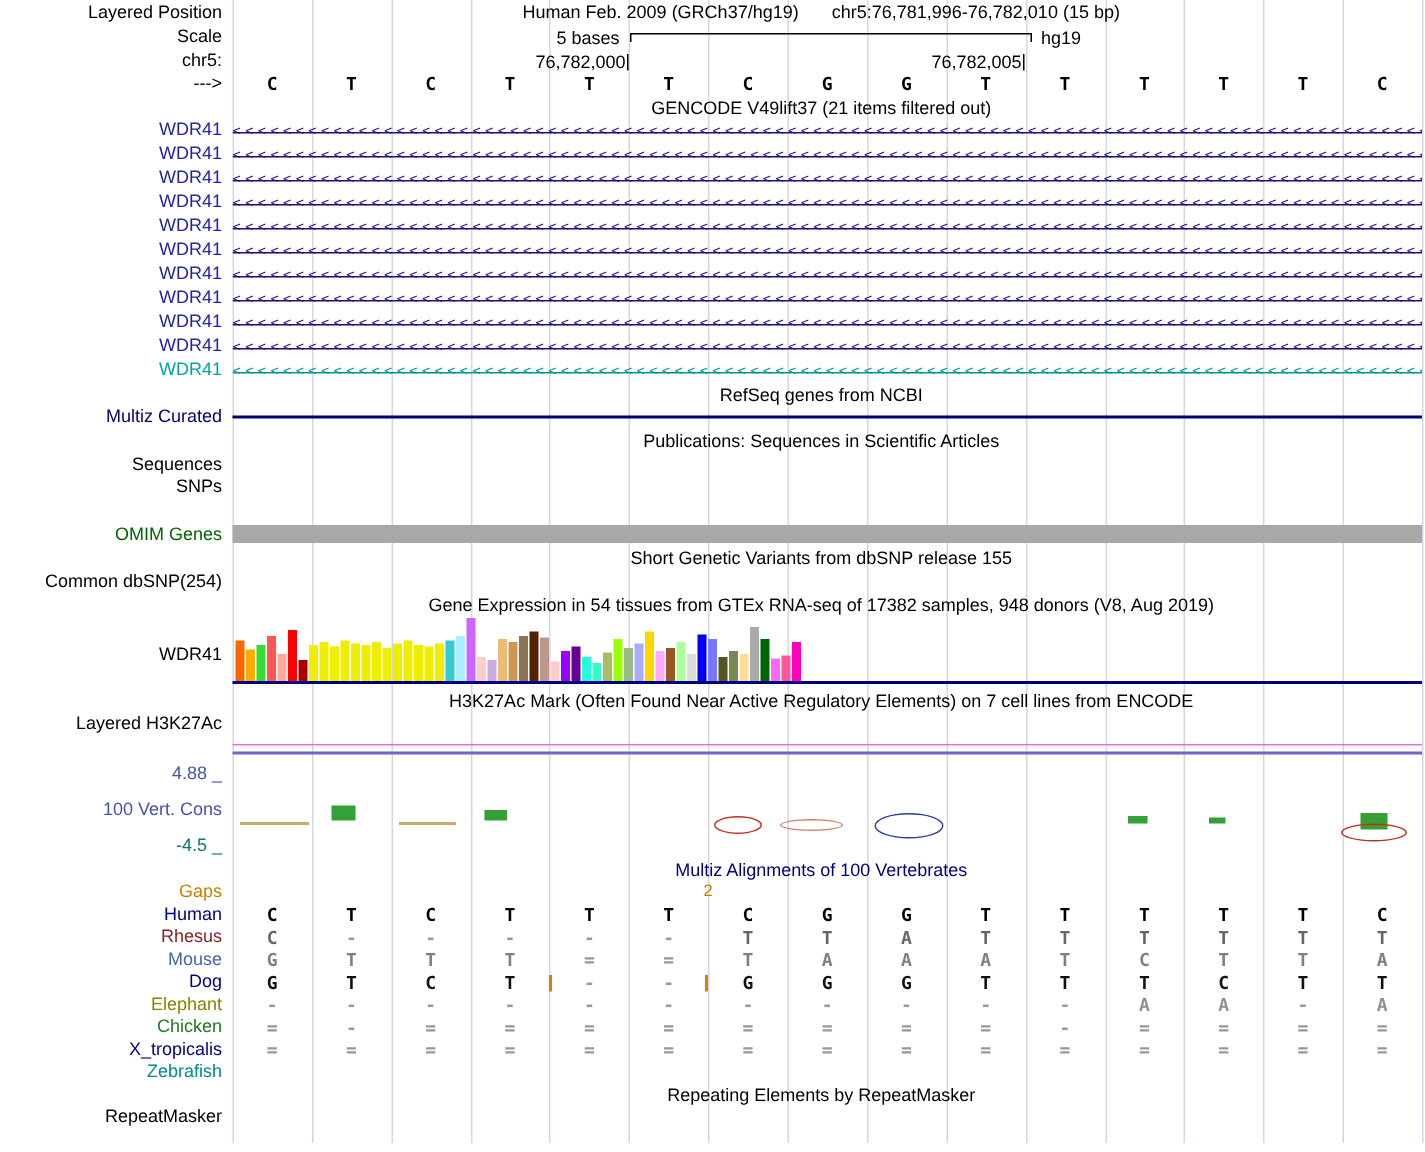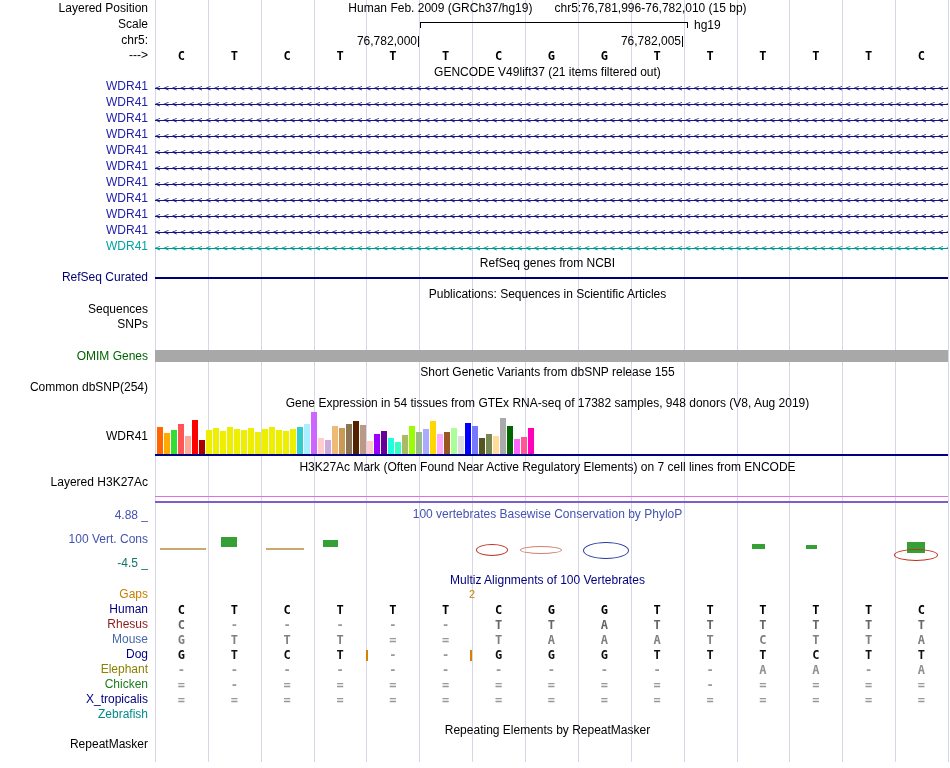--- a/index.html
+++ b/index.html
@@ -52,20 +52,21 @@
       <div class="gridline" style="left: 948px;"></div>
     </div>
 
   <div class="gl" style="top:2px">Layered Position</div>
   <div class="ct center-pair" style="top:2px">
     <span>Human Feb. 2009 (GRCh37/hg19)</span>
     <span>chr5:76,781,996-76,782,010 (15 bp)</span>
   </div>
 
   <div class="gl" style="top:18px">Scale</div>
+  <div style="position:absolute;left:155px;top:18px;width:258px;text-align:right;white-space:nowrap">5 bases</div>
   <div class="scalebar"></div>
   <div style="position:absolute;left:694px;top:18px">hg19</div>
 
   <div class="gl" style="top:34px">chr5:</div>
   <div class="coord" style="left:300px;width:119px">
     <span>76,782,000</span><span class="tick"></span>
   </div>
   <div class="coord" style="left:564px;width:119px">
     <span>76,782,005</span><span class="tick"></span>
   </div>
@@ -142,21 +143,21 @@
         <div class="gene-arrows" style="color: rgb(21, 21, 126);">&lt;&lt;&lt;&lt;&lt;&lt;&lt;&lt;&lt;&lt;&lt;&lt;&lt;&lt;&lt;&lt;&lt;&lt;&lt;&lt;&lt;&lt;&lt;&lt;&lt;&lt;&lt;&lt;&lt;&lt;&lt;&lt;&lt;&lt;&lt;&lt;&lt;&lt;&lt;&lt;&lt;&lt;&lt;&lt;&lt;&lt;&lt;&lt;&lt;&lt;&lt;&lt;&lt;&lt;&lt;&lt;&lt;&lt;&lt;&lt;&lt;&lt;&lt;&lt;&lt;&lt;&lt;&lt;&lt;&lt;&lt;&lt;&lt;&lt;&lt;&lt;&lt;&lt;&lt;&lt;&lt;&lt;&lt;&lt;&lt;&lt;&lt;&lt;&lt;&lt;&lt;&lt;&lt;&lt;&lt;&lt;&lt;&lt;&lt;&lt;&lt;&lt;&lt;&lt;&lt;&lt;&lt;&lt;&lt;&lt;</div>
       </div>
       <div class="gl" style="top: 240px; color: rgb(0, 163, 163);">WDR41</div>
       <div class="gene-row" style="top: 240px;">
         <div class="gene-line" style="background: rgb(0, 149, 149);"></div>
         <div class="gene-arrows" style="color: rgb(0, 149, 149);">&lt;&lt;&lt;&lt;&lt;&lt;&lt;&lt;&lt;&lt;&lt;&lt;&lt;&lt;&lt;&lt;&lt;&lt;&lt;&lt;&lt;&lt;&lt;&lt;&lt;&lt;&lt;&lt;&lt;&lt;&lt;&lt;&lt;&lt;&lt;&lt;&lt;&lt;&lt;&lt;&lt;&lt;&lt;&lt;&lt;&lt;&lt;&lt;&lt;&lt;&lt;&lt;&lt;&lt;&lt;&lt;&lt;&lt;&lt;&lt;&lt;&lt;&lt;&lt;&lt;&lt;&lt;&lt;&lt;&lt;&lt;&lt;&lt;&lt;&lt;&lt;&lt;&lt;&lt;&lt;&lt;&lt;&lt;&lt;&lt;&lt;&lt;&lt;&lt;&lt;&lt;&lt;&lt;&lt;&lt;&lt;&lt;&lt;&lt;&lt;&lt;&lt;&lt;&lt;&lt;&lt;&lt;&lt;&lt;&lt;</div>
       </div>
     </div>
 
   <div class="ct" style="top:257px">RefSeq genes from NCBI</div>
-  <div class="gl" style="top: 271px; color: rgb(0, 0, 115);">RefSeq Curated</div>
+  <div class="gl" style="top: 271px; color: rgb(0, 0, 115);">Multiz Curated</div>
   <div class="track-line" style="top: 277px; height: 2px; background: rgb(0, 0, 115);"></div>
 
   <div class="ct" style="top:288px">Publications: Sequences in Scientific Articles</div>
   <div class="gl" style="top:303px">Sequences</div>
   <div class="gl" style="top:318px">SNPs</div>
 
   <div class="gl" style="top: 350px; color: rgb(0, 100, 0);">OMIM Genes</div>
   <div class="track-line" style="top: 350px; height: 12px; background: rgb(168, 168, 168);"></div>
 
   <div class="ct" style="top:366px">Short Genetic Variants from dbSNP release 155</div>
@@ -222,21 +223,20 @@
     </div>
   <div class="track-line" style="top: 454px; height: 2px; background: rgb(0, 0, 128);"></div>
 
   <div class="ct" style="top:461px">H3K27Ac Mark (Often Found Near Active Regulatory Elements) on 7 cell lines from ENCODE</div>
   <div class="gl" style="top:476px">Layered H3K27Ac</div>
   <div id="h3k27ac-lines">
       <div class="track-line" style="top: 496px; height: 1px; background: rgb(224, 112, 224);"></div>
       <div class="track-line" style="top: 501px; height: 2px; background: rgb(122, 95, 204);"></div>
     </div>
 
-  <div class="ct" style="top: 508px; color: rgb(66, 83, 176);">100 vertebrates Basewise Conservation by PhyloP</div>
   <div class="gl" style="top: 509px; color: rgb(66, 83, 176);">4.88 _</div>
   <div class="gl" style="top: 533px; color: rgb(66, 83, 176);">100 Vert. Cons</div>
   <div class="gl" style="top: 557px; color: #0f766e;">-4.5 _</div>
   <div id="phylop-shapes">
       <div class="ph-rect" style="left: 160px; top: 548px; width: 46px; height: 2px; background: rgb(200, 169, 110);"></div>
       <div class="ph-rect" style="left: 266px; top: 548px; width: 38px; height: 2px; background: rgb(200, 169, 110);"></div>
       <div class="ph-rect" style="left: 221px; top: 537px; width: 16px; height: 10px; background: rgb(53, 160, 53);"></div>
       <div class="ph-rect" style="left: 323px; top: 540px; width: 15px; height: 7px; background: rgb(53, 160, 53);"></div>
       <div class="ph-rect" style="left: 752px; top: 544px; width: 13px; height: 5px; background: rgb(53, 160, 53);"></div>
       <div class="ph-rect" style="left: 806px; top: 545px; width: 11px; height: 4px; background: rgb(53, 160, 53);"></div>

